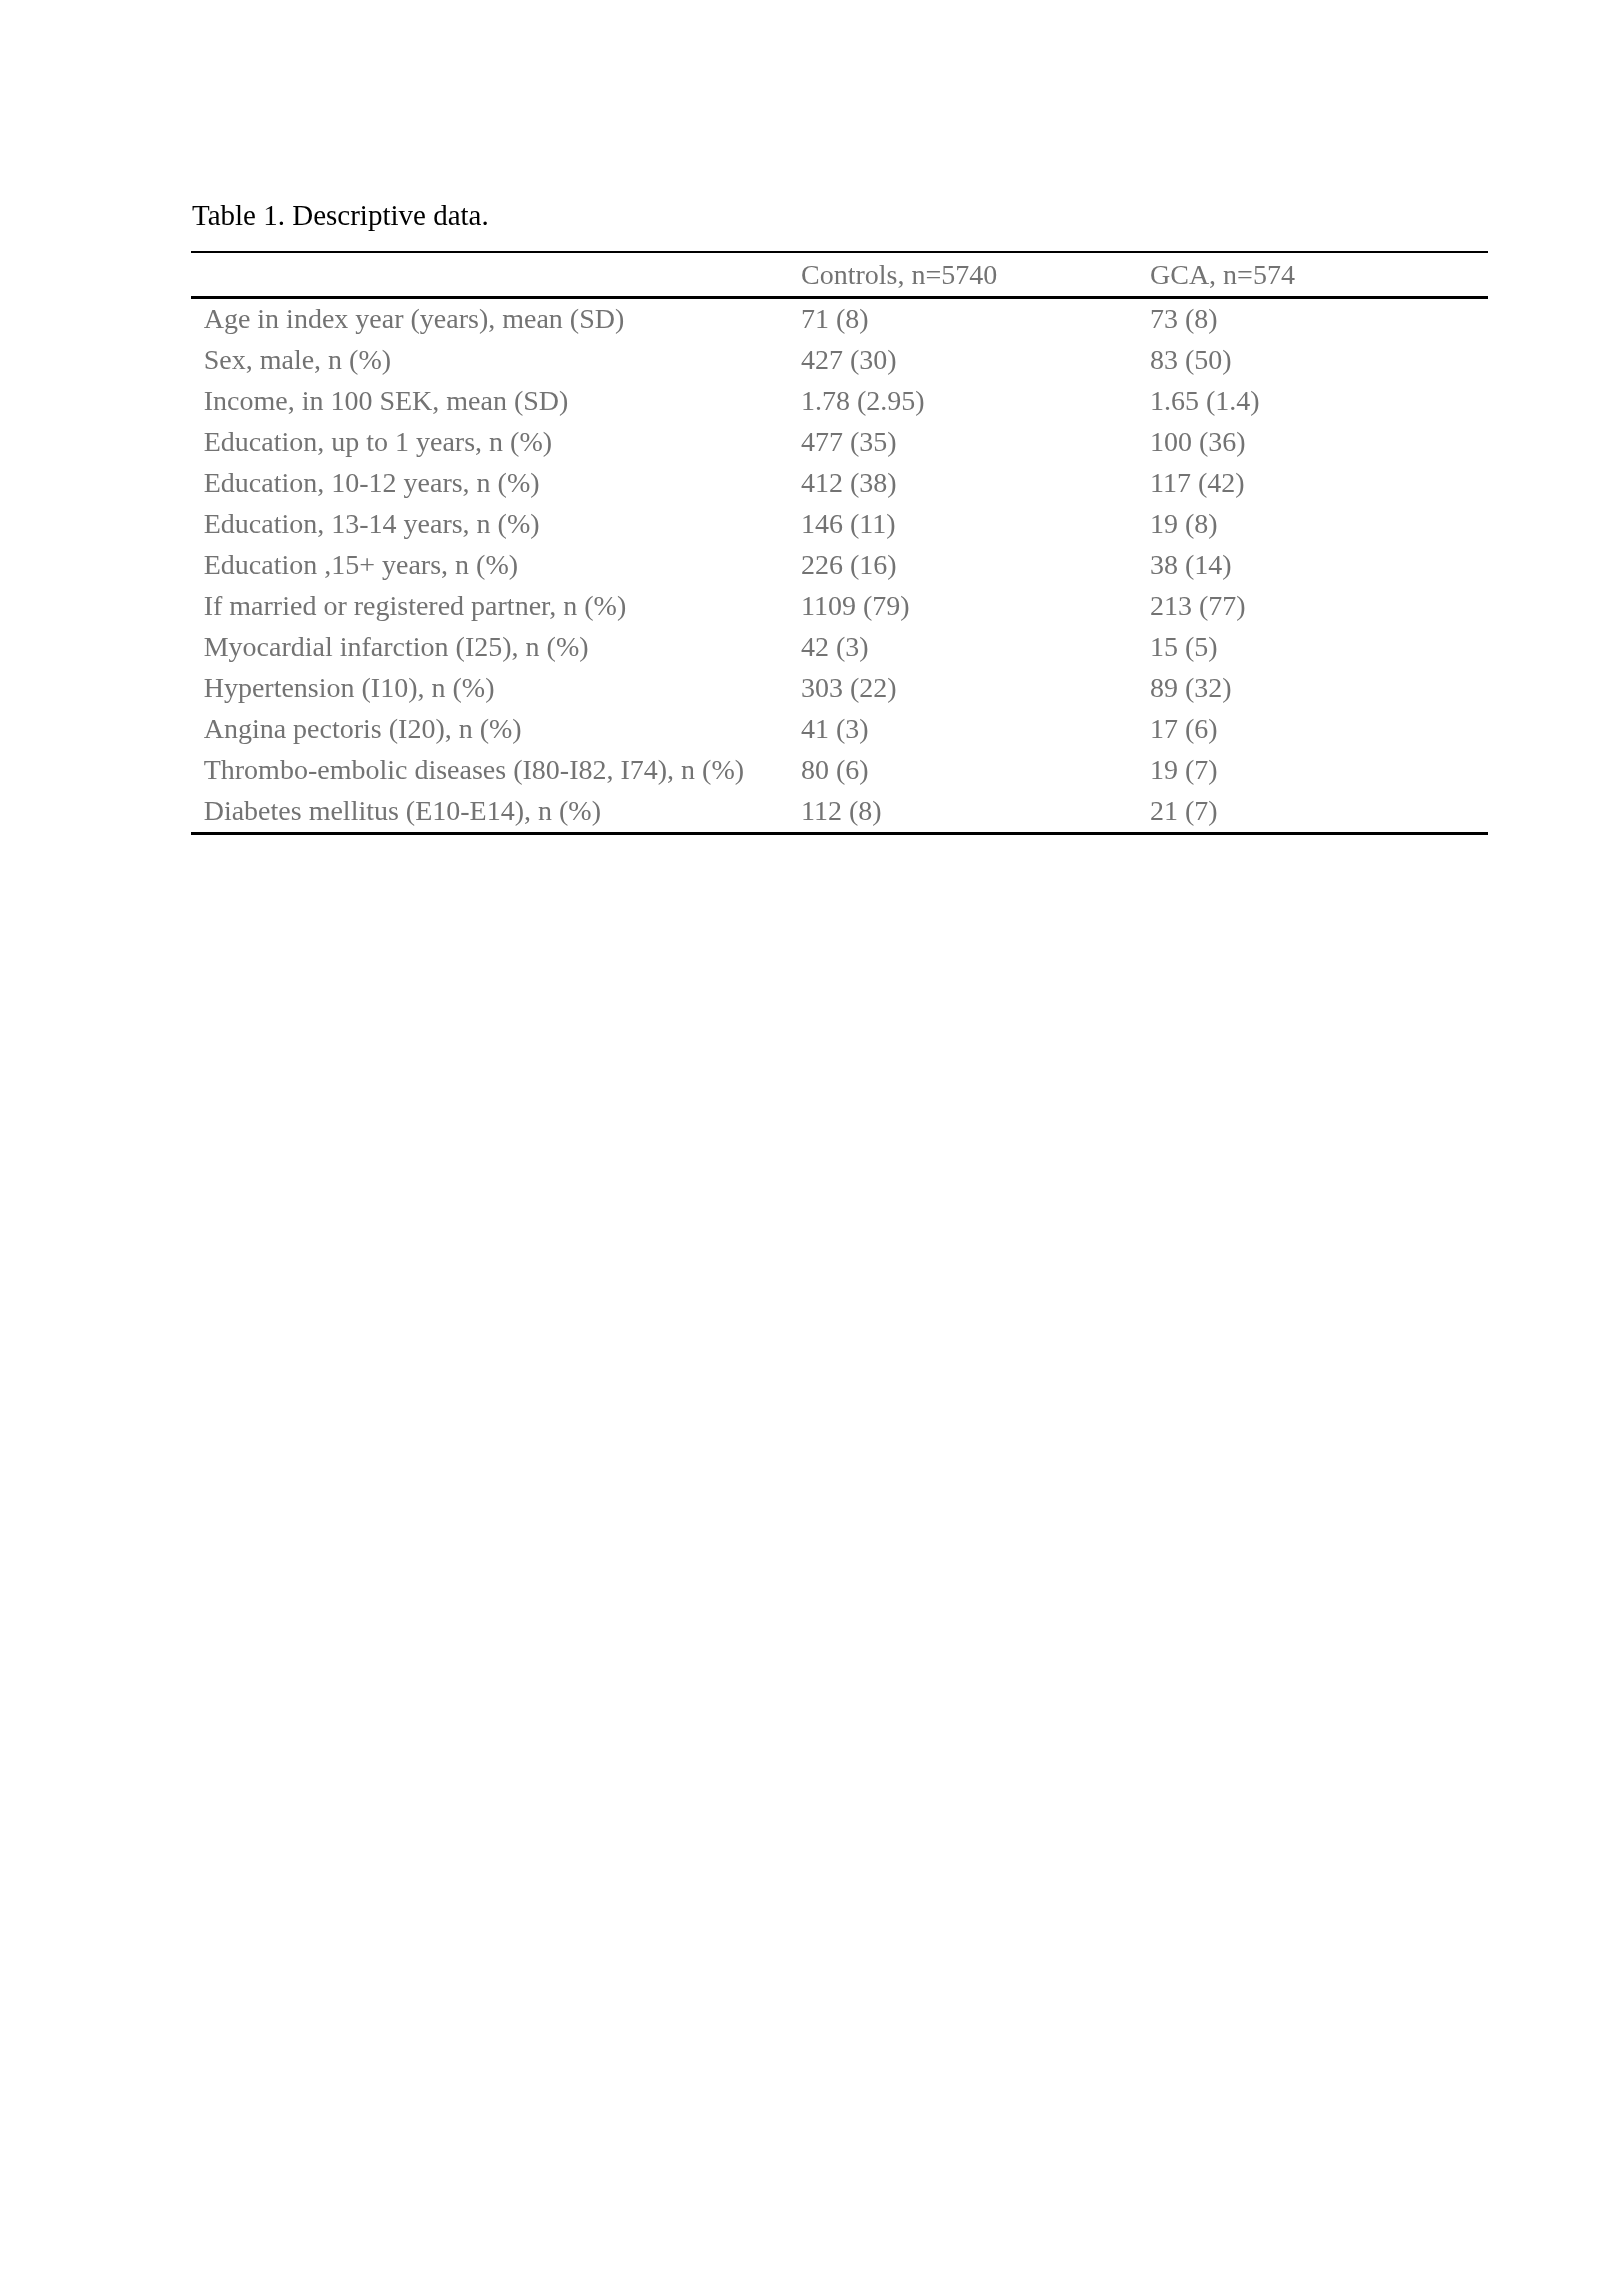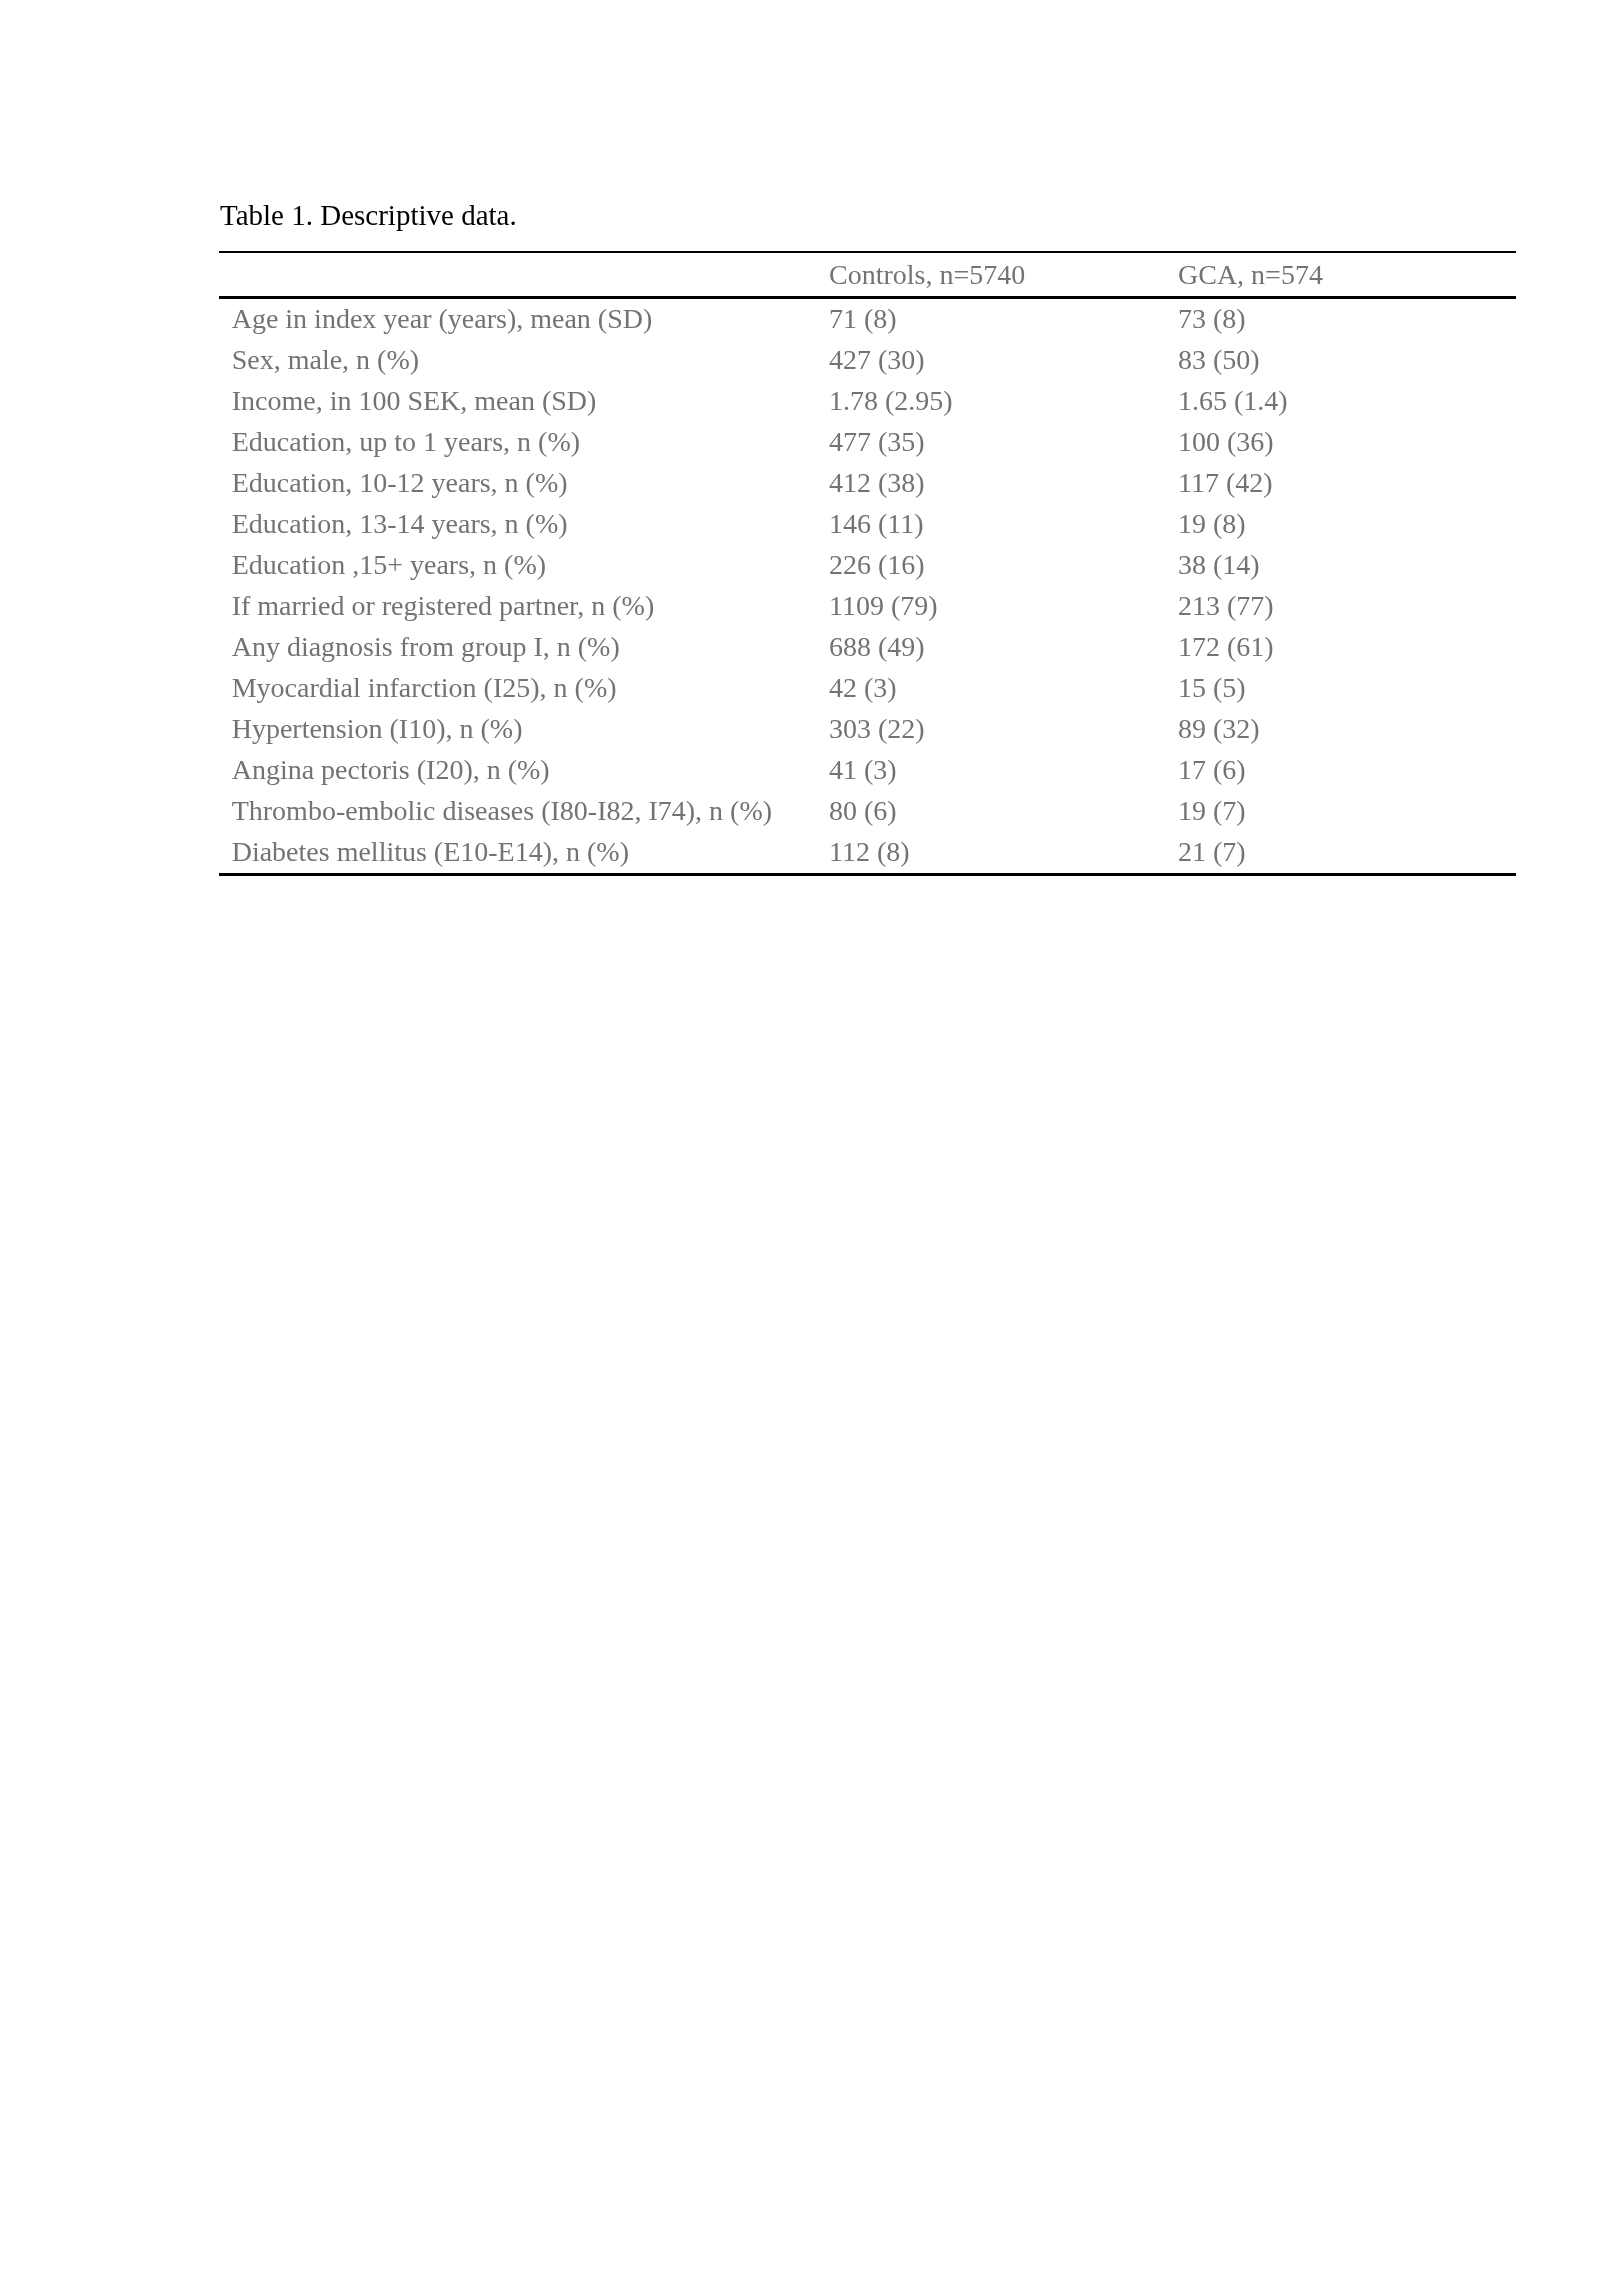--- a/index.html
+++ b/index.html
@@ -8,21 +8,20 @@
     background: #ffffff;
   }
   .page {
     position: relative;
     width: 1492px;
     height: 2293px;
     background: #ffffff;
     color: #000000;
     font-family: "Liberation Serif", "DejaVu Serif", serif;
     overflow: hidden;
-    margin-left: 28px;
   }
   .caption {
     position: absolute;
     left: 192px;
     top: 197px;
     font-size: 29px;
     line-height: 37px;
     white-space: nowrap;
   }
   table.desc-table {
@@ -121,25 +120,20 @@
           <td class="label-cell">Education ,15+ years, n (%)</td>
           <td>226 (16)</td>
           <td>38 (14)</td>
         </tr>
         <tr>
           <td class="label-cell">If married or registered partner, n (%)</td>
           <td>1109 (79)</td>
           <td>213 (77)</td>
         </tr>
         <tr>
-          <td class="label-cell">Any diagnosis from group I, n (%)</td>
-          <td>688 (49)</td>
-          <td>172 (61)</td>
-        </tr>
-        <tr>
           <td class="label-cell">Myocardial infarction (I25), n (%)</td>
           <td>42 (3)</td>
           <td>15 (5)</td>
         </tr>
         <tr>
           <td class="label-cell">Hypertension (I10), n (%)</td>
           <td>303 (22)</td>
           <td>89 (32)</td>
         </tr>
         <tr>

